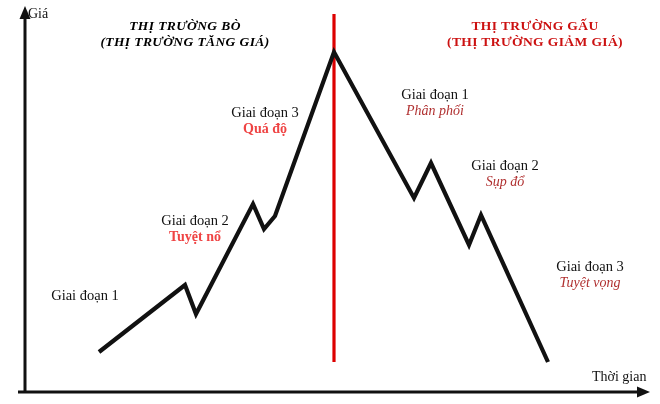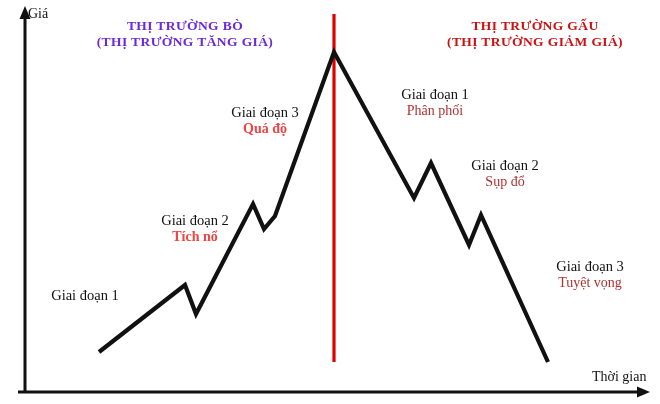--- a/index.html
+++ b/index.html
@@ -28,34 +28,34 @@
     line-height: 1.18;
     text-align: right;
   }
   .market-title {
     font-weight: bold;
     font-size: 13.5px;
     text-align: center;
     letter-spacing: 0.4px;
   }
   .market-title .line2 { display: block; }
-  .bull-title { color: #6d28d9; }
+  .bull-title { color: #000000; font-style: italic; }
   .bear-title { color: #cc1111; }
 
   .phase {
     font-size: 14.5px;
     text-align: center;
     color: #111111;
   }
   .phase .sub {
     display: block;
     font-size: 14px;
   }
   .phase.bull .sub { color: #ef4444; font-weight: bold; }
-  .phase.bear .sub { color: #b03030; }
+  .phase.bear .sub { color: #b03030; font-style: italic; }
 
   .axis-label {
     font-size: 14px;
     color: #111111;
   }
 
   
   #bull-market-title { left: 60px;  top: 18px;  width: 250px; }
   #bear-market-title { left: 420px; top: 18px;  width: 230px; }
 
@@ -104,21 +104,21 @@
     <span>THỊ TRƯỜNG GẤU</span>
     <span class="line2">(THỊ TRƯỜNG GIẢM GIÁ)</span>
   </div>
 
   <div class="txt phase bull" id="phase-bull-1">
     <span>Giai đoạn 1</span>
   </div>
 
   <div class="txt phase bull" id="phase-bull-2">
     <span>Giai đoạn 2</span>
-    <span class="sub">Tích nổ</span>
+    <span class="sub">Tuyệt nổ</span>
   </div>
 
   <div class="txt phase bull" id="phase-bull-3">
     <span>Giai đoạn 3</span>
     <span class="sub">Quá độ</span>
   </div>
 
   <div class="txt phase bear" id="phase-bear-1">
     <span>Giai đoạn 1</span>
     <span class="sub">Phân phối</span>

